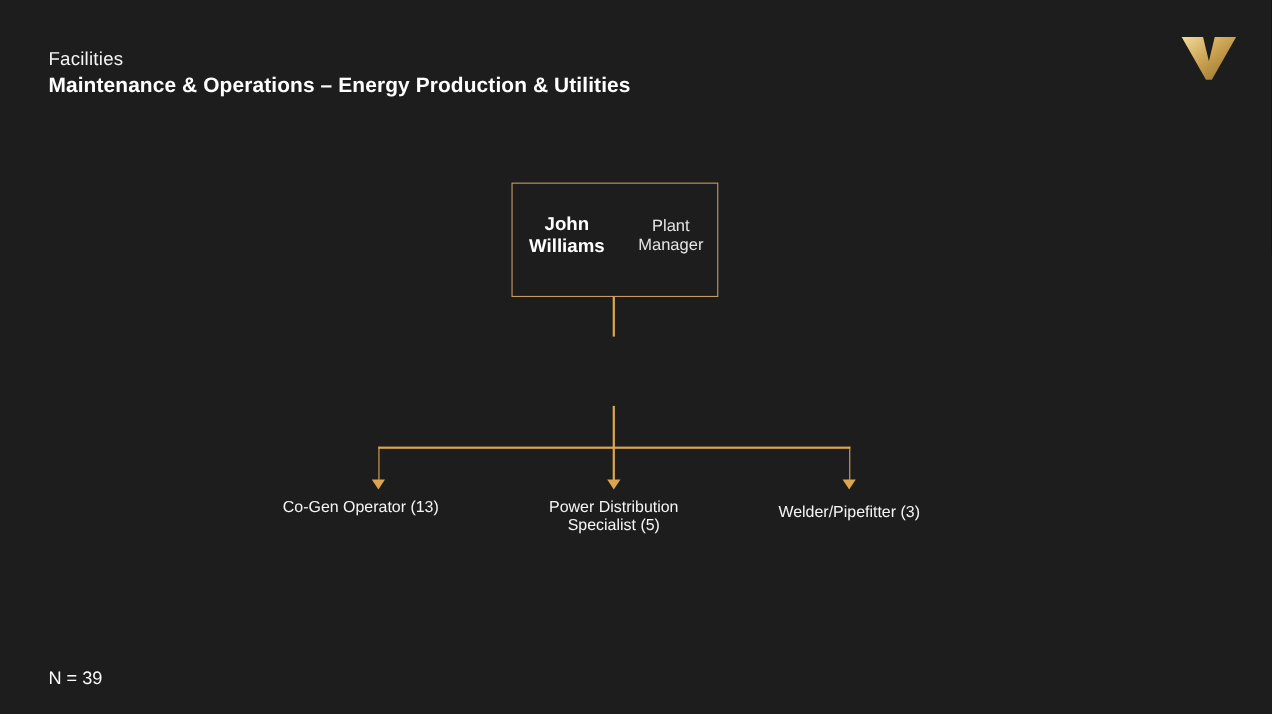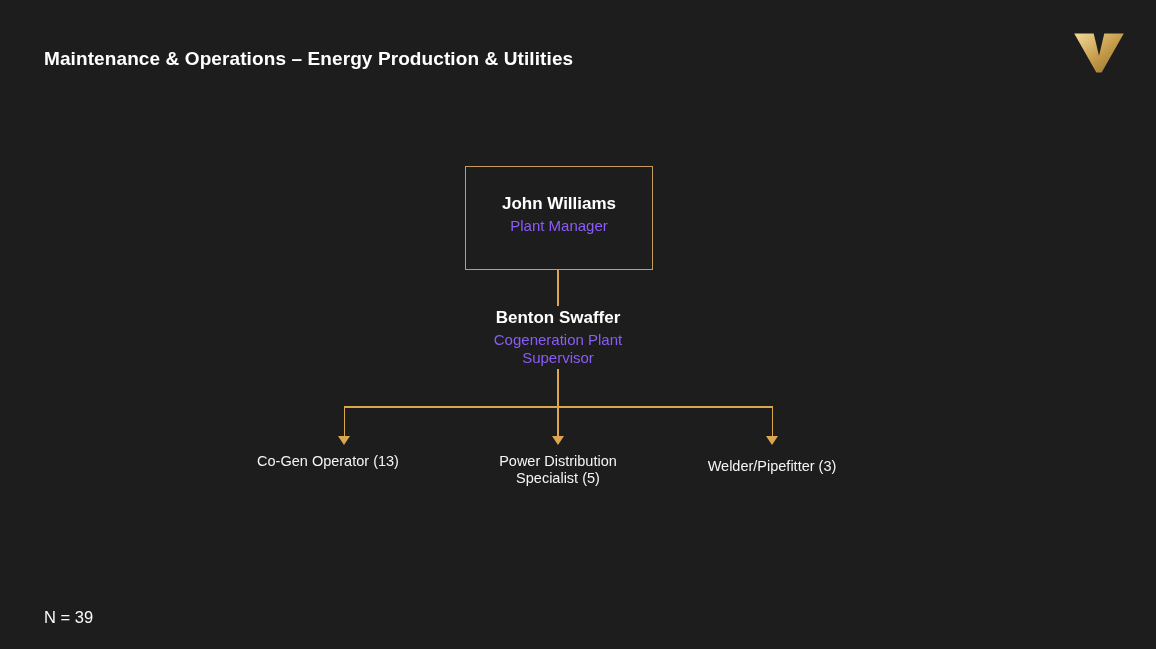--- a/index.html
+++ b/index.html
@@ -49,36 +49,35 @@
   
   .node-box {
     position: absolute;
     left: 465px;
     top: 166px;
     width: 188px;
     height: 104px;
     border: 1px solid #c69c5e;
     box-sizing: border-box;
     display: flex;
-    flex-direction: column;
     align-items: center;
     justify-content: center;
     text-align: center;
     padding-bottom: 8px;
     gap: 3px;
   }
   .node-name {
     font-size: 17px;
     font-weight: 700;
     color: #ffffff;
   }
   .node-title {
     font-size: 15px;
     font-weight: 400;
-    color: #8b5cf6;
+    color: #e5e5e5;
   }
 
   
   .supervisor-node {
     position: absolute;
     left: 458px;
     top: 308px;
     width: 200px;
     text-align: center;
   }
@@ -133,20 +132,21 @@
     font-weight: 400;
     color: #fafafa;
   }
 </style>
 </head>
 <body>
 
 <div class="canvas">
 
   <div class="header">
+    <div class="eyebrow">Facilities</div>
     <div class="slide-title">Maintenance &amp; Operations – Energy Production &amp; Utilities</div>
   </div>
 
   <div class="logo">
     <svg width="54" height="46" viewBox="0 0 60 52" xmlns="http://www.w3.org/2000/svg">
       <defs>
         <linearGradient id="goldgrad" x1="0%" y1="0%" x2="100%" y2="100%">
           <stop offset="0%" stop-color="#f2db9b"></stop>
           <stop offset="50%" stop-color="#c89f4e"></stop>
           <stop offset="100%" stop-color="#8f6b28"></stop>
@@ -156,24 +156,20 @@
     </svg>
   </div>
 
   <div class="node-box">
     <div class="node-name">John Williams</div>
     <div class="node-title">Plant Manager</div>
   </div>
 
   <div class="vline line-root-to-supervisor"></div>
 
-  <div class="supervisor-node">
-    <div class="node-name">Benton Swaffer</div>
-    <div class="node-title">Cogeneration Plant Supervisor</div>
-  </div>
 
   <div class="vline line-supervisor-down"></div>
   <div class="hline line-horizontal"></div>
   <div class="vline line-drop-left"></div>
   <div class="vline line-drop-right"></div>
 
   <div class="arrow-down arrow-left"></div>
   <div class="arrow-down arrow-center"></div>
   <div class="arrow-down arrow-right"></div>
 

